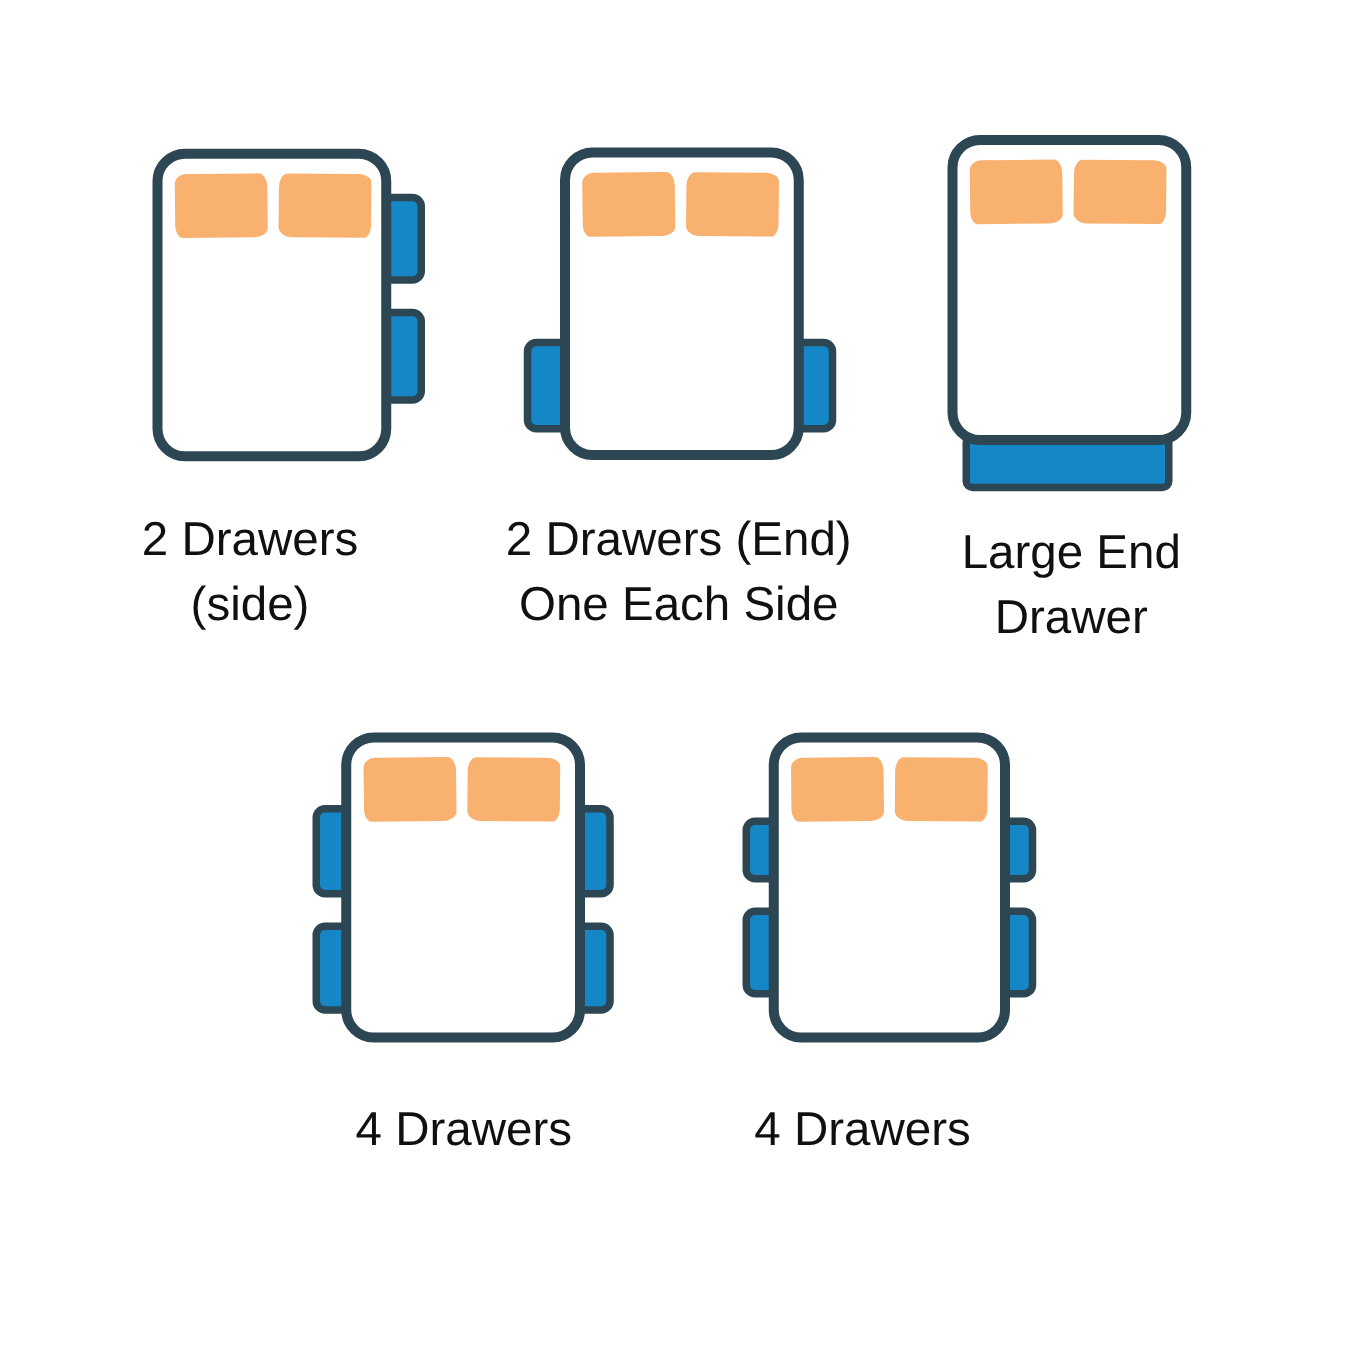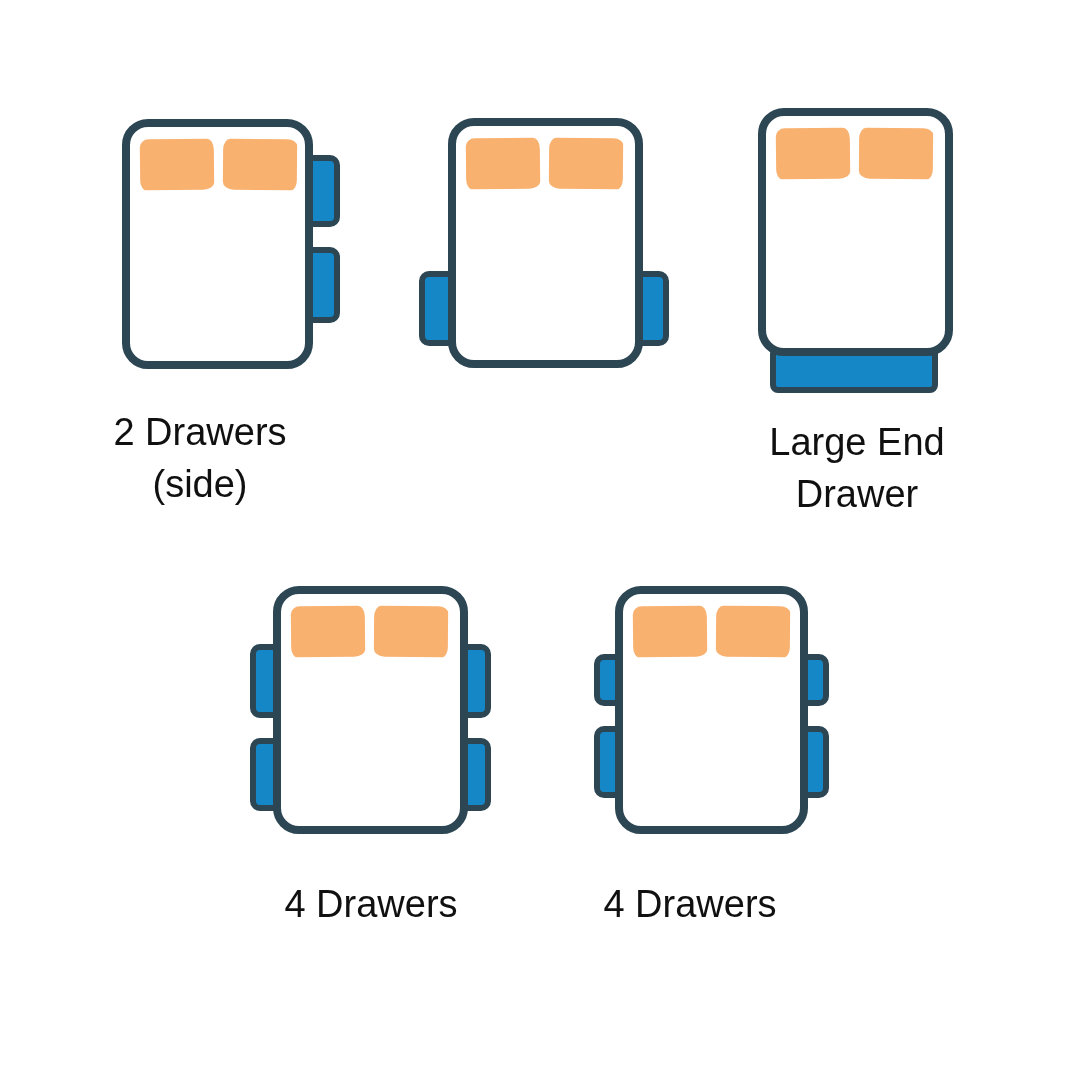--- a/index.html
+++ b/index.html
@@ -71,20 +71,24 @@
     <div class="figure-label" style="left: -50px; top: 390px;">
       <div>2 Drawers</div>
       <div>(side)</div>
     </div>
     <div class="drawer" style="top: 255px; height: 75px; width: 46px; left: 419px;"></div>
     <div class="drawer" style="top: 255px; height: 75px; width: 46px; left: 623px;"></div>
     <div class="bed-body" style="left: 448px; top: 102px; width: 195px; height: 250px;">
       <div class="pillow"></div>
       <div class="pillow pillow-right"></div>
     </div>
+    <div class="figure-label" style="left: 293px; top: 390px;">
+      <div>2 Drawers (End)</div>
+      <div>One Each Side</div>
+    </div>
     <div class="drawer end-drawer" style="top: 330px; height: 47px; left: 770px; width: 168px;"></div>
     <div class="bed-body" style="left: 758px; top: 92px; width: 195px; height: 248px;">
       <div class="pillow"></div>
       <div class="pillow pillow-right"></div>
     </div>
     <div class="figure-label" style="left: 607px; top: 400px;">
       <div>Large End</div>
       <div>Drawer</div>
     </div>
     <div class="drawer" style="top: 628px; height: 74px; width: 46px; left: 250px;"></div>

